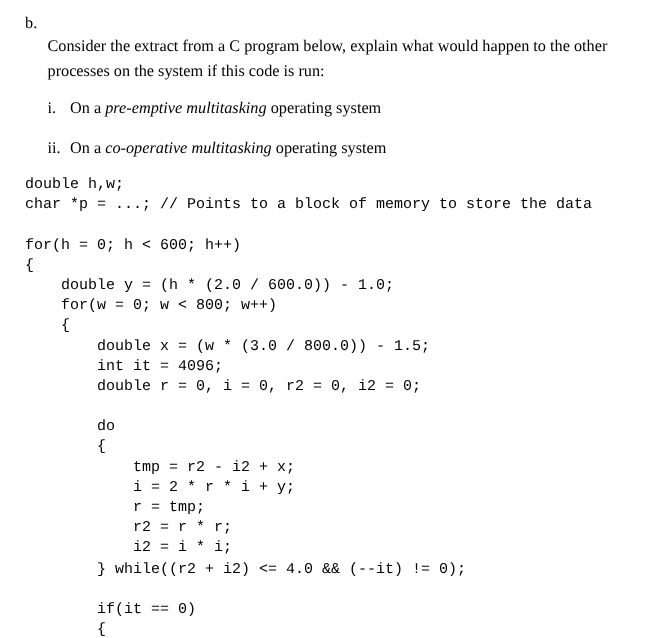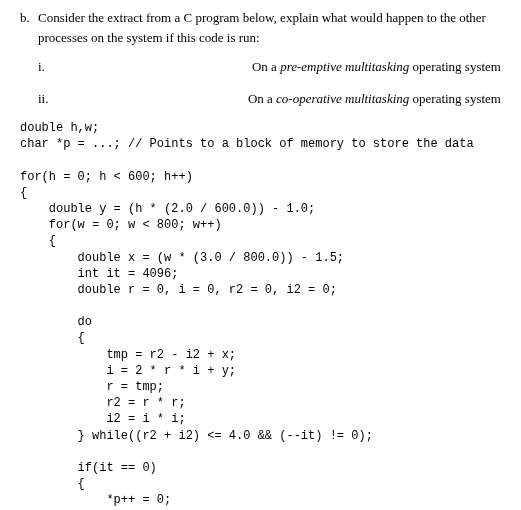--- a/index.html
+++ b/index.html
@@ -19,33 +19,33 @@
     .question-item {
       display: flex;
       margin-bottom: 10px;
     }
     .question-label {
       width: 18px;
       flex-shrink: 0;
     }
     .question-text {
       flex: 1;
+      margin-top: 19px;
     }
     .sub-item {
       display: flex;
       margin-left: 18px;
       margin-bottom: 12px;
     }
     .sub-label {
       width: 18px;
       flex-shrink: 0;
     }
     .sub-text {
       flex: 1;
-      text-align: right;
     }
     .italic {
       font-style: italic;
     }
     pre.code {
       font-family: "Courier New", Courier, monospace;
       font-size: 12px;
       line-height: 1.35;
       white-space: pre;
       margin-top: 6px;

